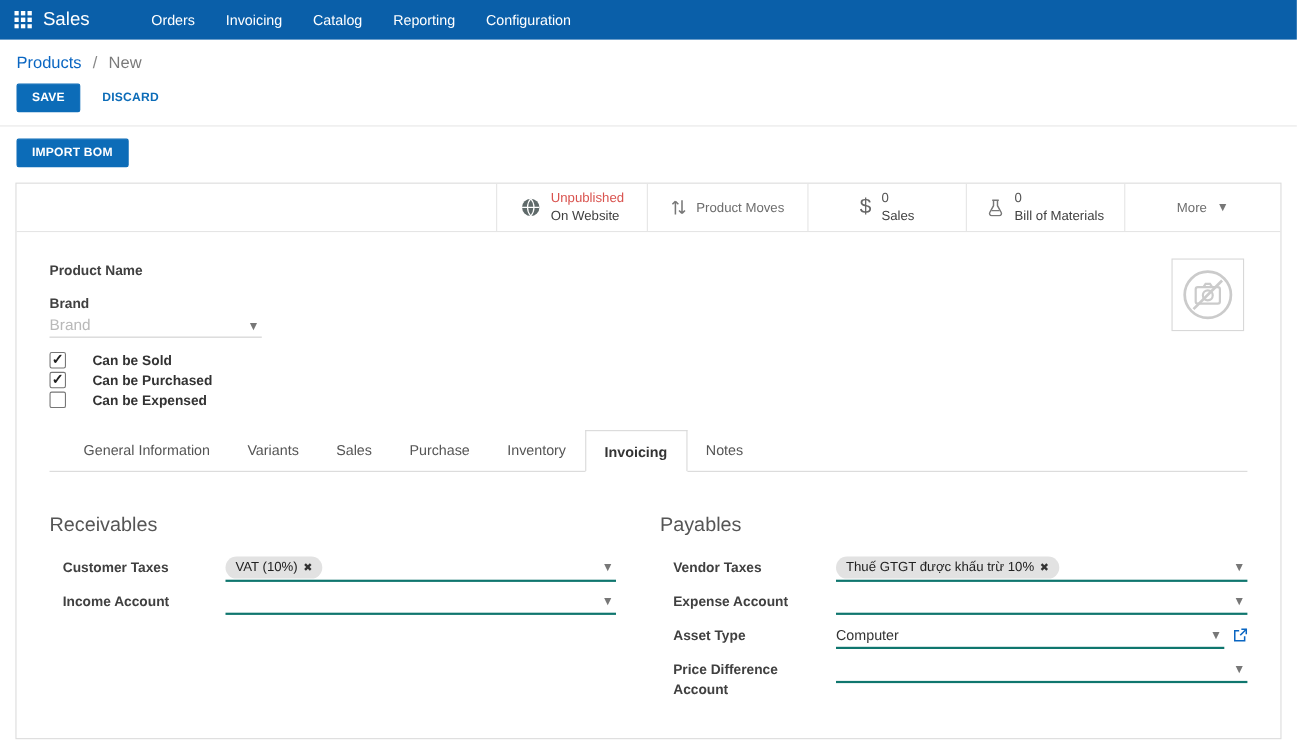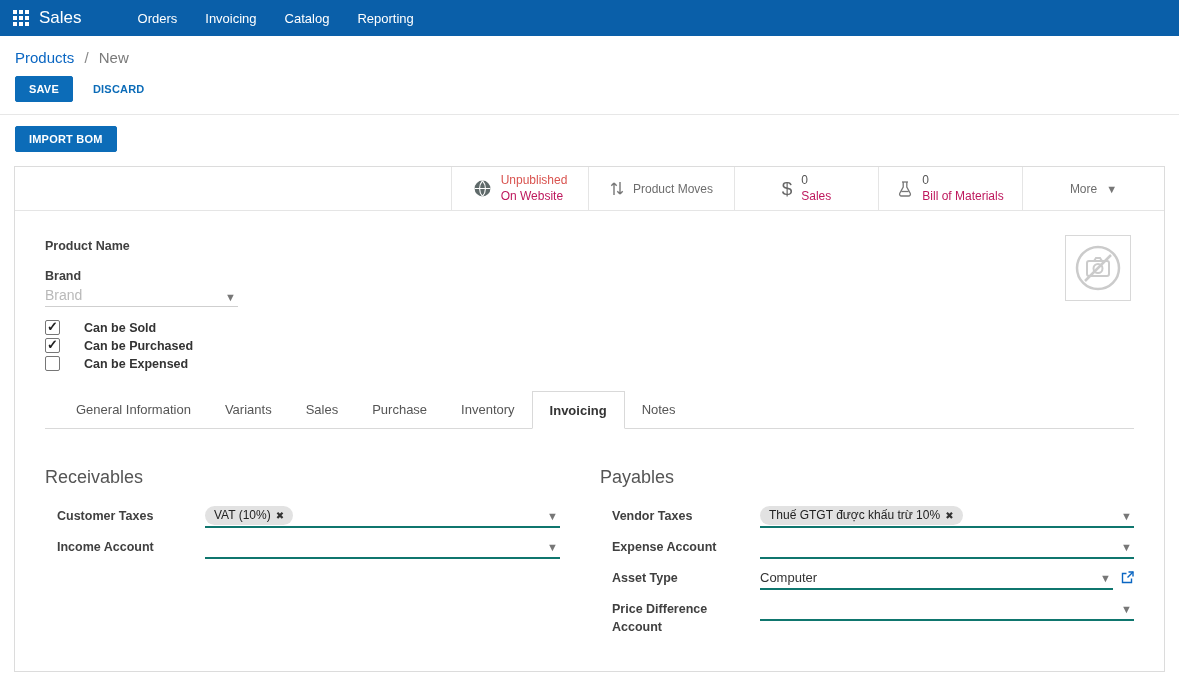--- a/index.html
+++ b/index.html
@@ -28,21 +28,21 @@
 
   
   .sheet { margin:5px 14px 0; border:1px solid #dcdcdc; background:#fff; height:506px; }
   .statbar { display:flex; justify-content:flex-end; border-bottom:1px solid #e5e5e5; }
   .stat-btn { height:43px; border-left:1px solid #e5e5e5; display:flex; align-items:center; gap:9px;
               padding:0 10px; color:#6d6d6d; font-size:12px; cursor:pointer; justify-content:center; }
   .sb-website { width:137px;margin-left:33px; } .sb-moves { width:146px; } .sb-sales { width:144px; }
   .sb-bom { width:144px; } .sb-more { width:142px; }
   .stat-lines { text-align:left; line-height:1.3; }
   .stat-value { color:#555; }
-  .stat-sub { color:#be185d; }
+  .stat-sub { color:#404040; }
   .unpublished { color:var(--unpublished,#d9534f); }
   .dollar-glyph { font-size:19px; color:#666; }
   .more-caret, .caret { color:#777; font-size:11px; }
 
   
   .sheet-body { position:relative; padding:28px 30px 0; }
   .image-box { position:absolute; top:24px; right:33px; width:66px; height:66px;
                border:1px solid #d8d8d8; display:flex; align-items:center; justify-content:center; cursor:pointer; }
   .field-label { font-weight:700; font-size:12.5px; color:#404040; }
   .product-name-input { font-size:27px; color:#333; width:620px; padding:5px 0 9px;
@@ -96,20 +96,21 @@
         <rect x="6" y="12" width="4" height="4"></rect>
         <rect x="12" y="12" width="4" height="4"></rect>
     </g>
   </svg>
   <span class="app-name">Sales</span>
   <div class="nav-menu">
     <span class="menu-item">Orders</span>
     <span class="menu-item">Invoicing</span>
     <span class="menu-item">Catalog</span>
     <span class="menu-item">Reporting</span>
+    <span class="menu-item">Configuration</span>
   </div>
 </div>
 
 <div class="breadcrumb-row">
   <span class="bc-link">Products</span>
   <span class="bc-sep">/</span>
   <span class="bc-current">New</span>
 </div>
 
 <div class="cp-buttons">

